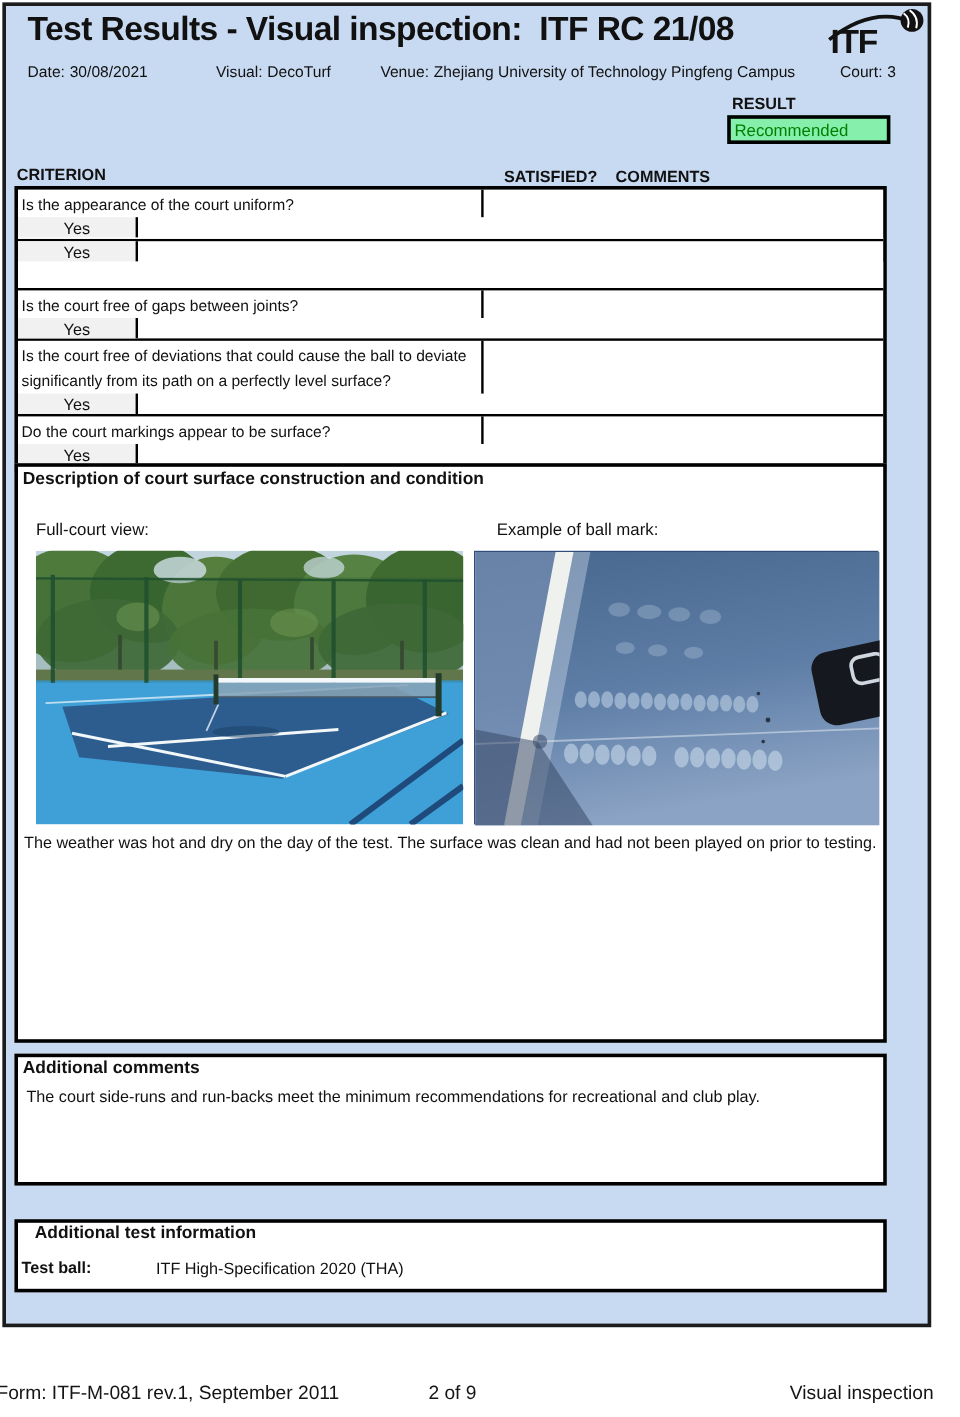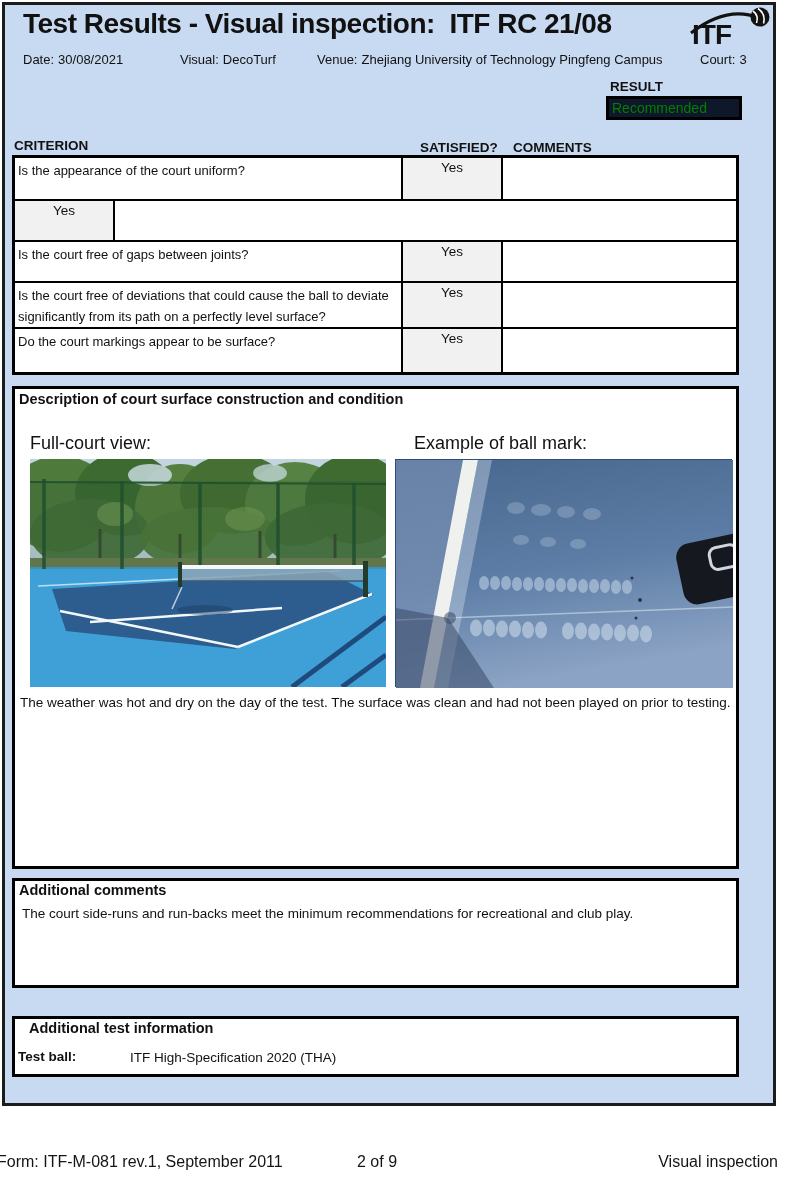--- a/index.html
+++ b/index.html
@@ -25,48 +25,48 @@
   .info-item { position:absolute; top:47px; font-size:13px; white-space:nowrap; }
   .info-item .lbl { margin-right:4px; }
   #info-date    { left:18px; }
   #info-surface { left:175px; }
   #info-venue   { left:312px; }
   #info-court   { left:695px; }
 
   .result-label { position:absolute; left:605px; top:74px; font-size:13.5px; font-weight:bold; }
   .result-box {
     position:absolute; left:601px; top:91px; width:136px; height:24px;
-    background:#0f172a; border:3px solid #000;
+    background:#86efac; border:3px solid #000;
     font-size:14px; line-height:18px; padding-left:3px; color:#008000;
   }
 
   .th { position:absolute; font-size:13.5px; font-weight:bold; }
   #th-criterion { left:9px;  top:133px; }
   #th-satisfied { left:415px; top:135px; }
   #th-comments  { left:508px; top:135px; }
 
   .ctable {
     position:absolute; left:7px; top:150px; width:727px;
     border:3px solid #000; background:#fff;
   }
-  .crow { display:flex; align-items:stretch; border-top:2px solid #000; min-height:41px; }
+  .crow { display:flex; align-items:stretch; border-top:2px solid #000; min-height:41px;flex-direction:column; }
   .crow:first-child { border-top:none; }
   .crow.last { min-height:45px; }
   .cq { width:388px; border-right:2px solid #000; padding:2px 4px 0 3px; font-size:13px; line-height:21px; }
   .cs { width:100px; border-right:2px solid #000; background:#f1f1f1; text-align:center; font-size:13.5px; padding-top:2px; }
   .cc { flex:1; background:#fff; }
 
   .secbox { position:absolute; left:7px; width:727px; background:#fff; border:3px solid #000; }
   #desc-box    { top:381px; height:483px; }
   #comm-box    { top:873px; height:110px; }
   #testinfo-box{ top:1011px; height:61px; }
 
   .sec-title { position:absolute; font-size:14.5px; font-weight:bold; }
   #desc-title { left:4px; top:2px; }
-  .photo-label { position:absolute; top:44px; font-size:18px; }
+  .photo-label { position:absolute; top:44px; font-size:14px; }
   #label-fullcourt { left:15px; }
   #label-ballmark  { left:399px; }
   .photo { position:absolute; top:70px; }
   #photo1 { left:15px;  width:356px; height:228px; }
   #photo2 { left:380px; width:337px; height:228px; border:1px solid #2e4d77; }
   #photo2 svg { display:block; }
   #desc-note { position:absolute; left:5px; top:306px; font-size:13.5px; width:715px; }
 
   #comm-title { left:4px; top:1px; }
   #comm-text  { position:absolute; left:7px; top:25px; font-size:13.5px; width:712px; }

